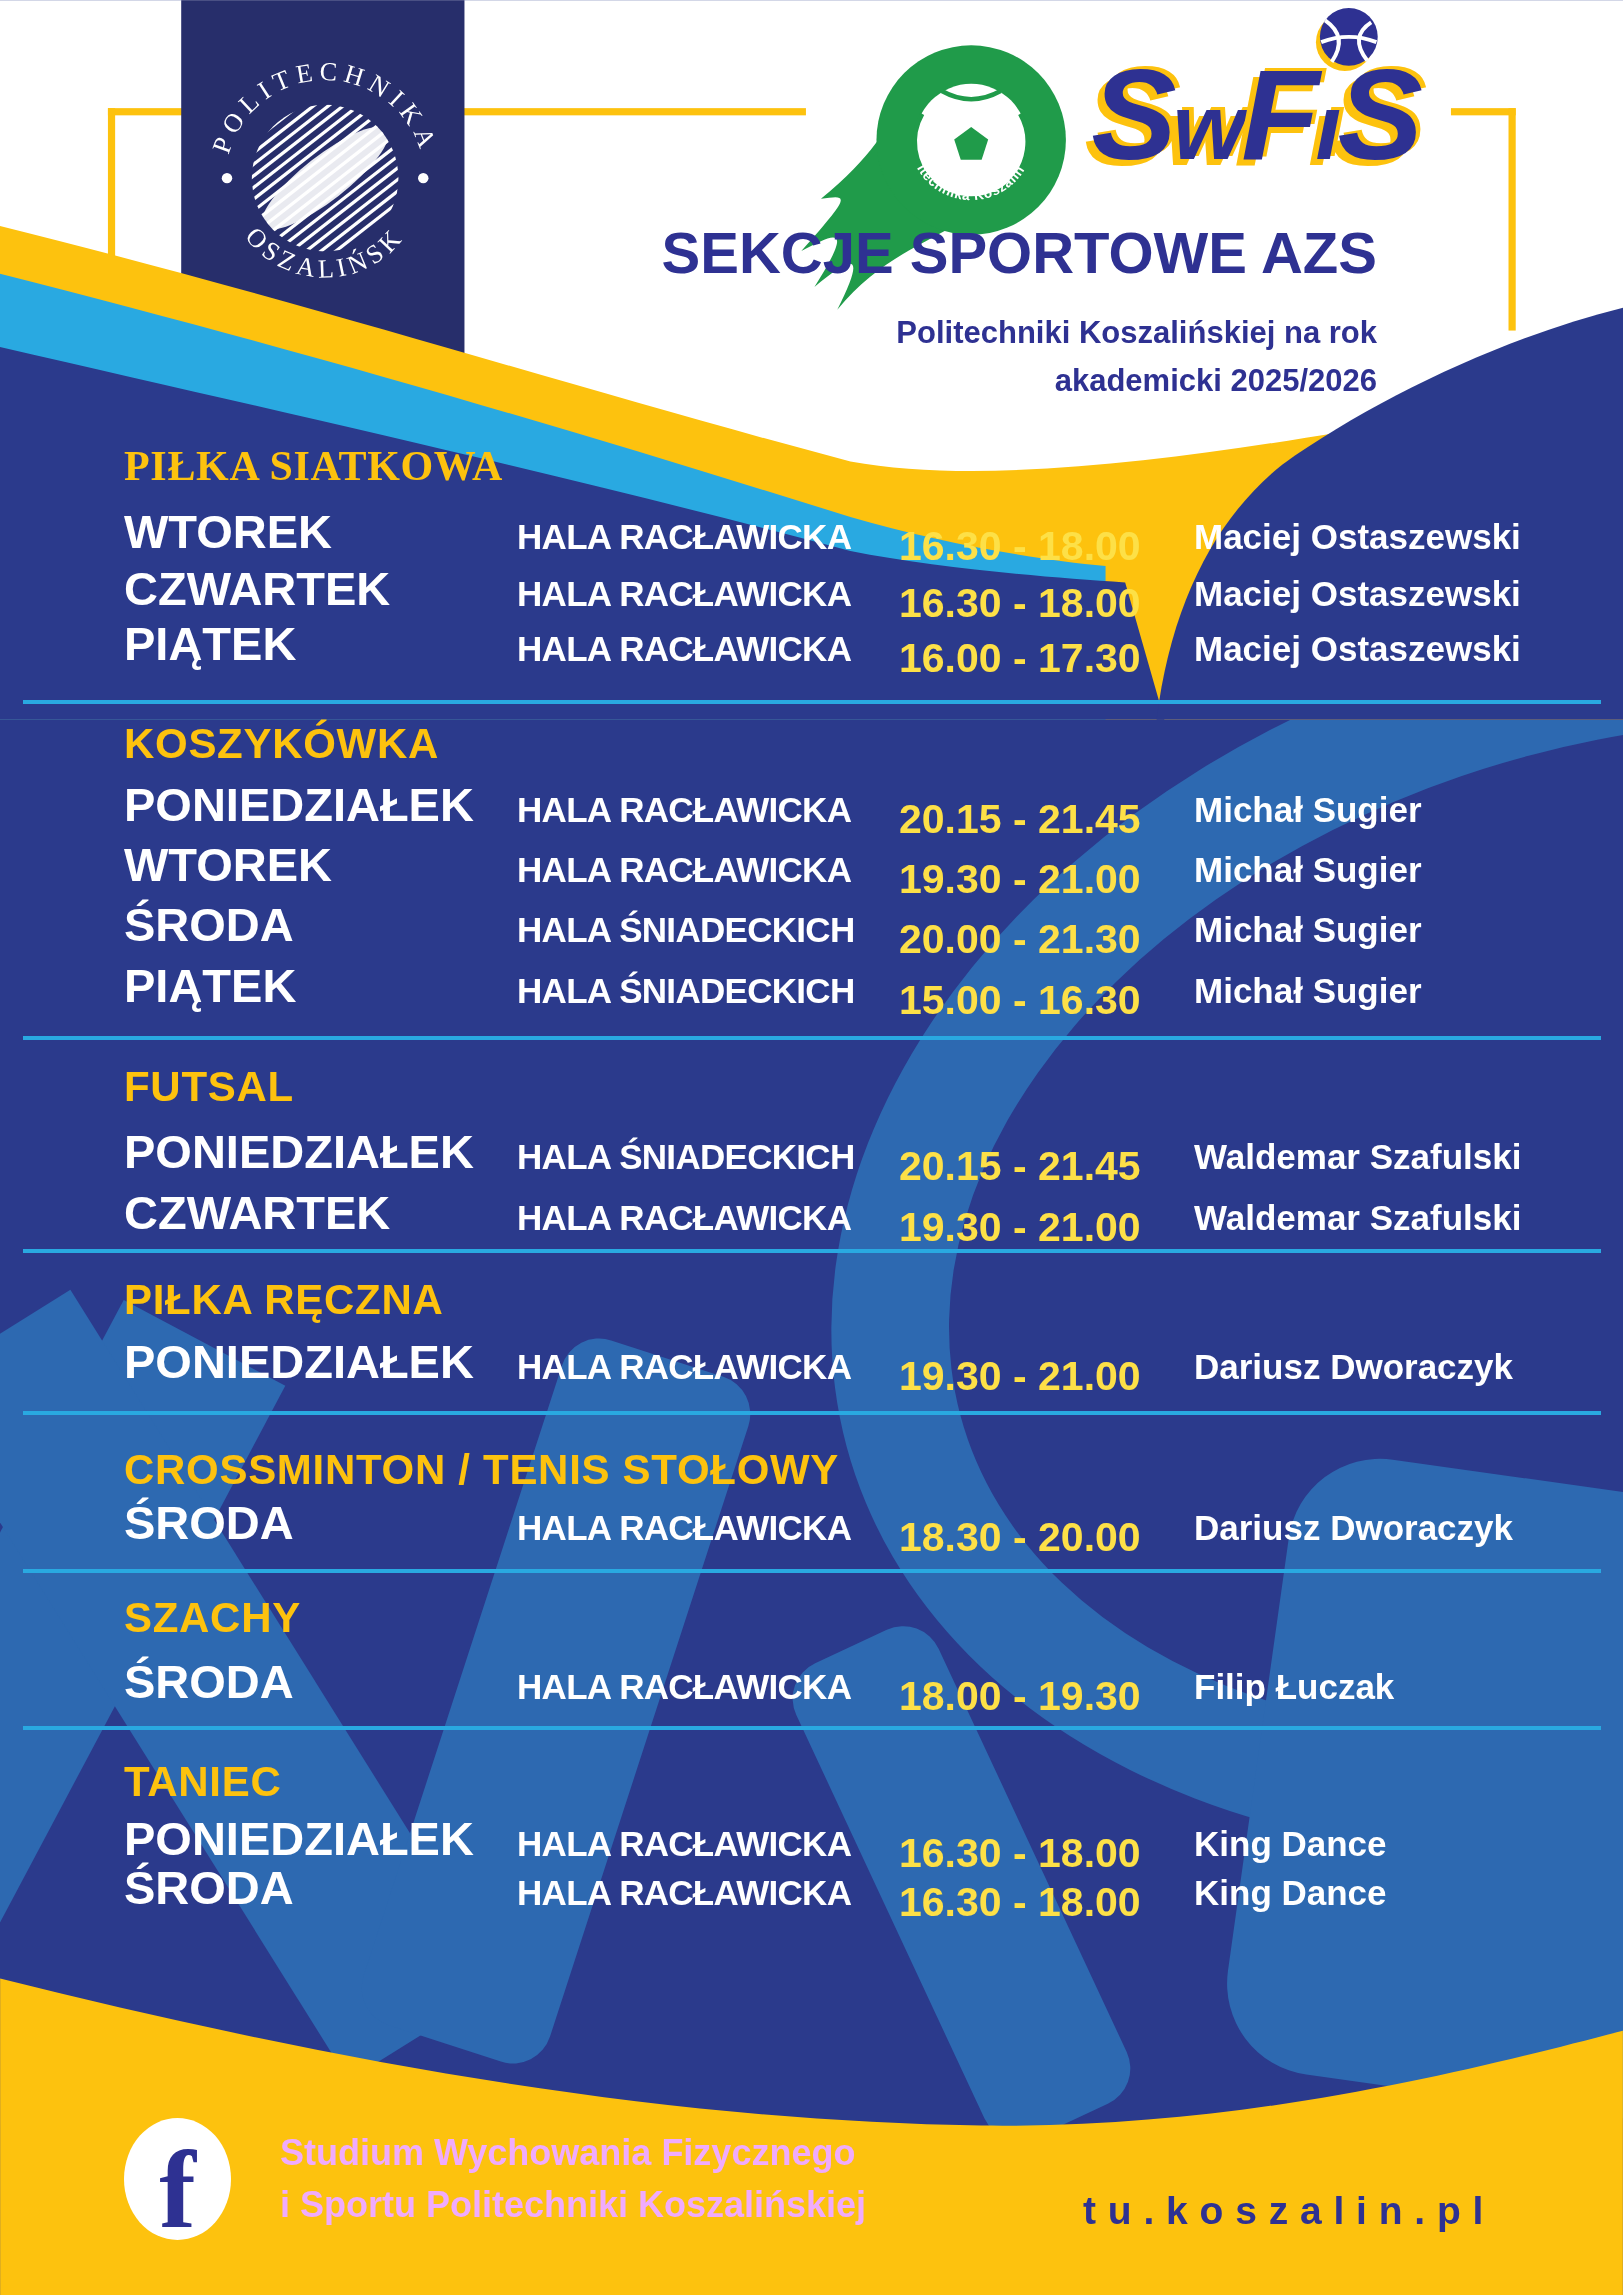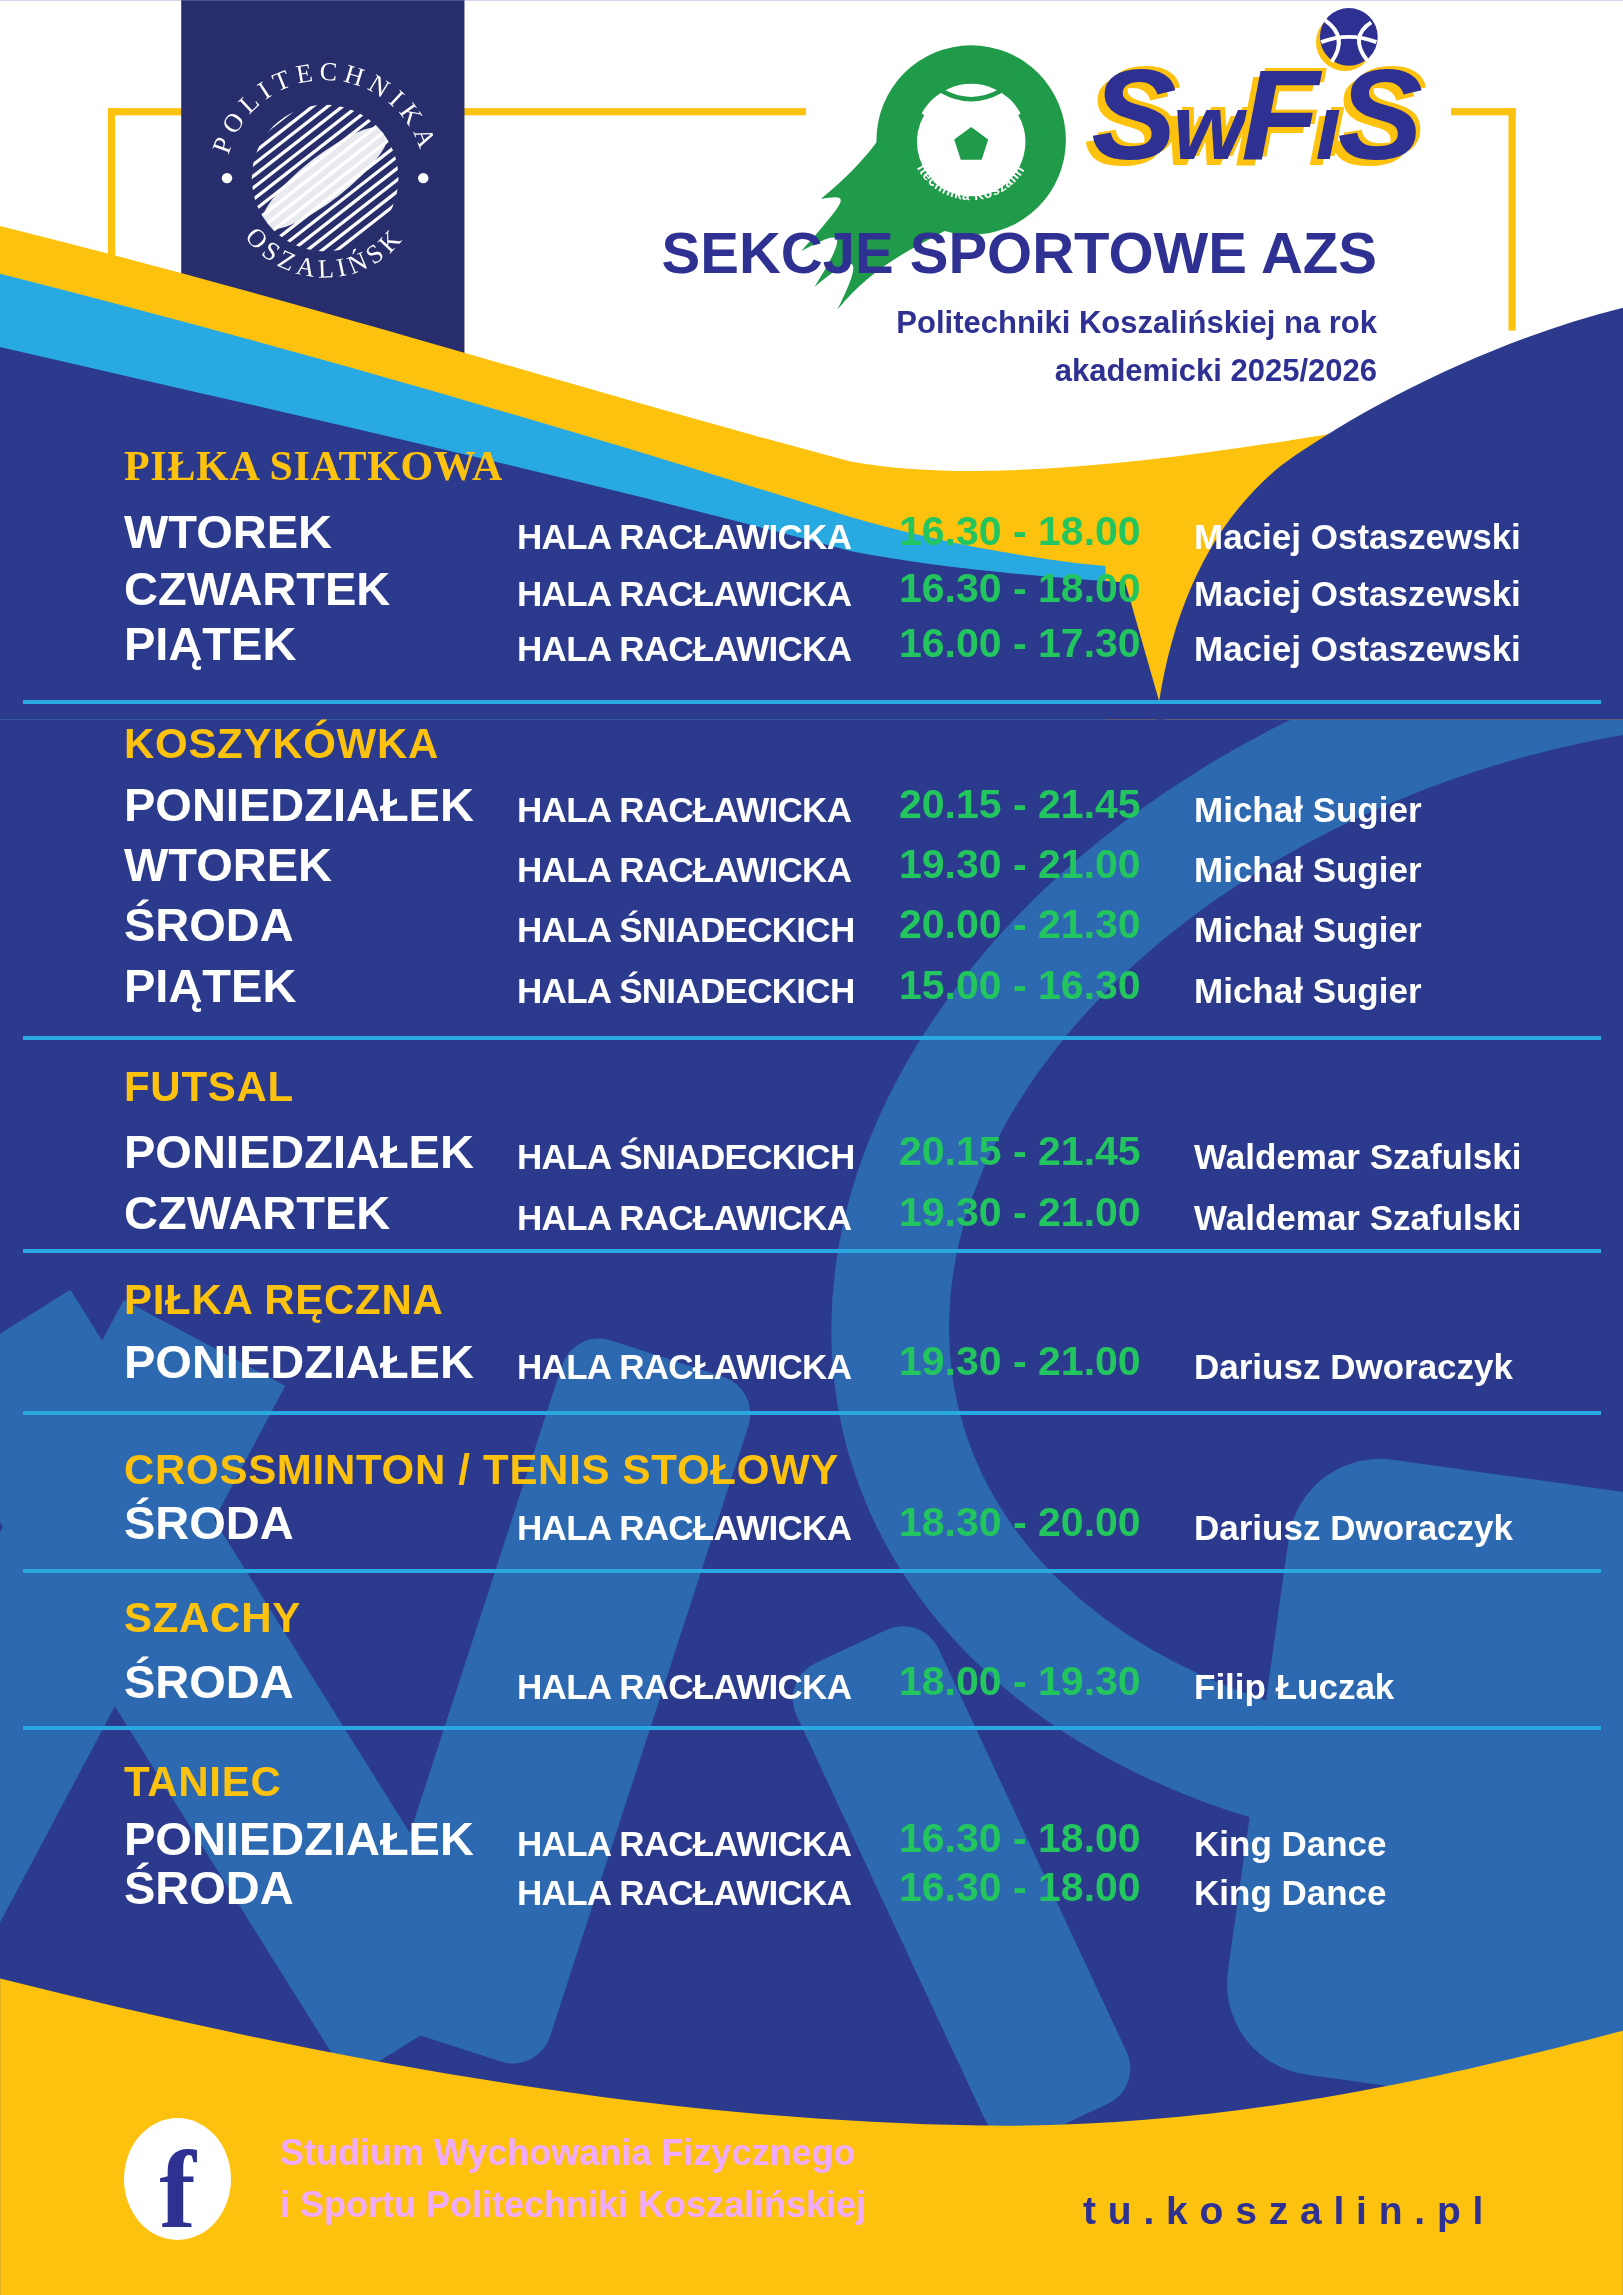--- a/index.html
+++ b/index.html
@@ -19,29 +19,29 @@
   #comet-svg{left:775px;top:29px;}
   #wordmark{left:1066px;top:51px;width:353px;text-align:right;color:#2e3192;
             font-weight:bold;font-style:italic;letter-spacing:-3.9px;white-space:nowrap;
             text-shadow:-7.2px 5.9px 0 #fdc20e, 4.6px -3.3px 0 #fdc20e;}
   #wordmark .big{font-size:128px;line-height:1;}
   #wordmark .small{font-size:93px;line-height:1;}
   #wordmark .ichar{position:relative;display:inline-block;}
   #iball{position:absolute;left:-3.9px;top:-77px;width:71px;height:71px;}
   #title-block{right:246px;top:224px;text-align:right;color:#2e3192;}
   #main-title{font-size:58px;font-weight:bold;letter-spacing:0px;line-height:1;}
-  #subtitle{margin-top:17px;font-size:31px;font-weight:bold;line-height:1.55;}
+  #subtitle{margin-top:27px;font-size:31px;font-weight:bold;line-height:1.55;}
 
   
   .section-title{position:absolute;left:124px;font-size:42px;font-weight:bold;color:#fdc20e;
                  letter-spacing:0.7px;white-space:nowrap;z-index:3;line-height:1;}
   .row{position:absolute;left:0;width:1623px;height:52px;z-index:3;}
   .row .day{position:absolute;left:124px;top:0;font-size:47px;font-weight:bold;color:#ffffff;line-height:1;white-space:nowrap;}
   .row .hall{position:absolute;left:517px;top:10.5px;font-size:35px;font-weight:bold;color:#ffffff;line-height:1;letter-spacing:-0.7px;white-space:nowrap;}
-  .row .time{position:absolute;left:899px;top:3px;font-size:41px;font-weight:bold;color:#22c55e;line-height:1;white-space:nowrap;}
+  .row .time{position:absolute;left:899px;top:18px;font-size:41px;font-weight:bold;color:#fde047;line-height:1;white-space:nowrap;}
   .row .coach{position:absolute;left:1194px;top:10.5px;font-size:35px;font-weight:bold;color:#ffffff;line-height:1;white-space:nowrap;}
   .divider{position:absolute;left:23px;width:1578px;height:3.9px;background:#29a9e1;z-index:3;}
 
   
   .ftr{position:absolute;z-index:3;}
   #fb-badge{left:124px;top:2118px;width:107px;height:122px;background:#ffffff;border-radius:50%;
             text-align:center;overflow:hidden;}
   #fb-f{font-family:"Liberation Serif", serif;font-weight:bold;color:#2e3192;font-size:110px;line-height:144px;}
   #studium{left:280px;top:2127px;font-size:36px;font-weight:bold;color:#f0abfc;line-height:1.45;}
   #site-url{left:1083px;top:2189px;font-size:39px;font-weight:bold;color:#2e3192;letter-spacing:11.8px;white-space:nowrap;}

